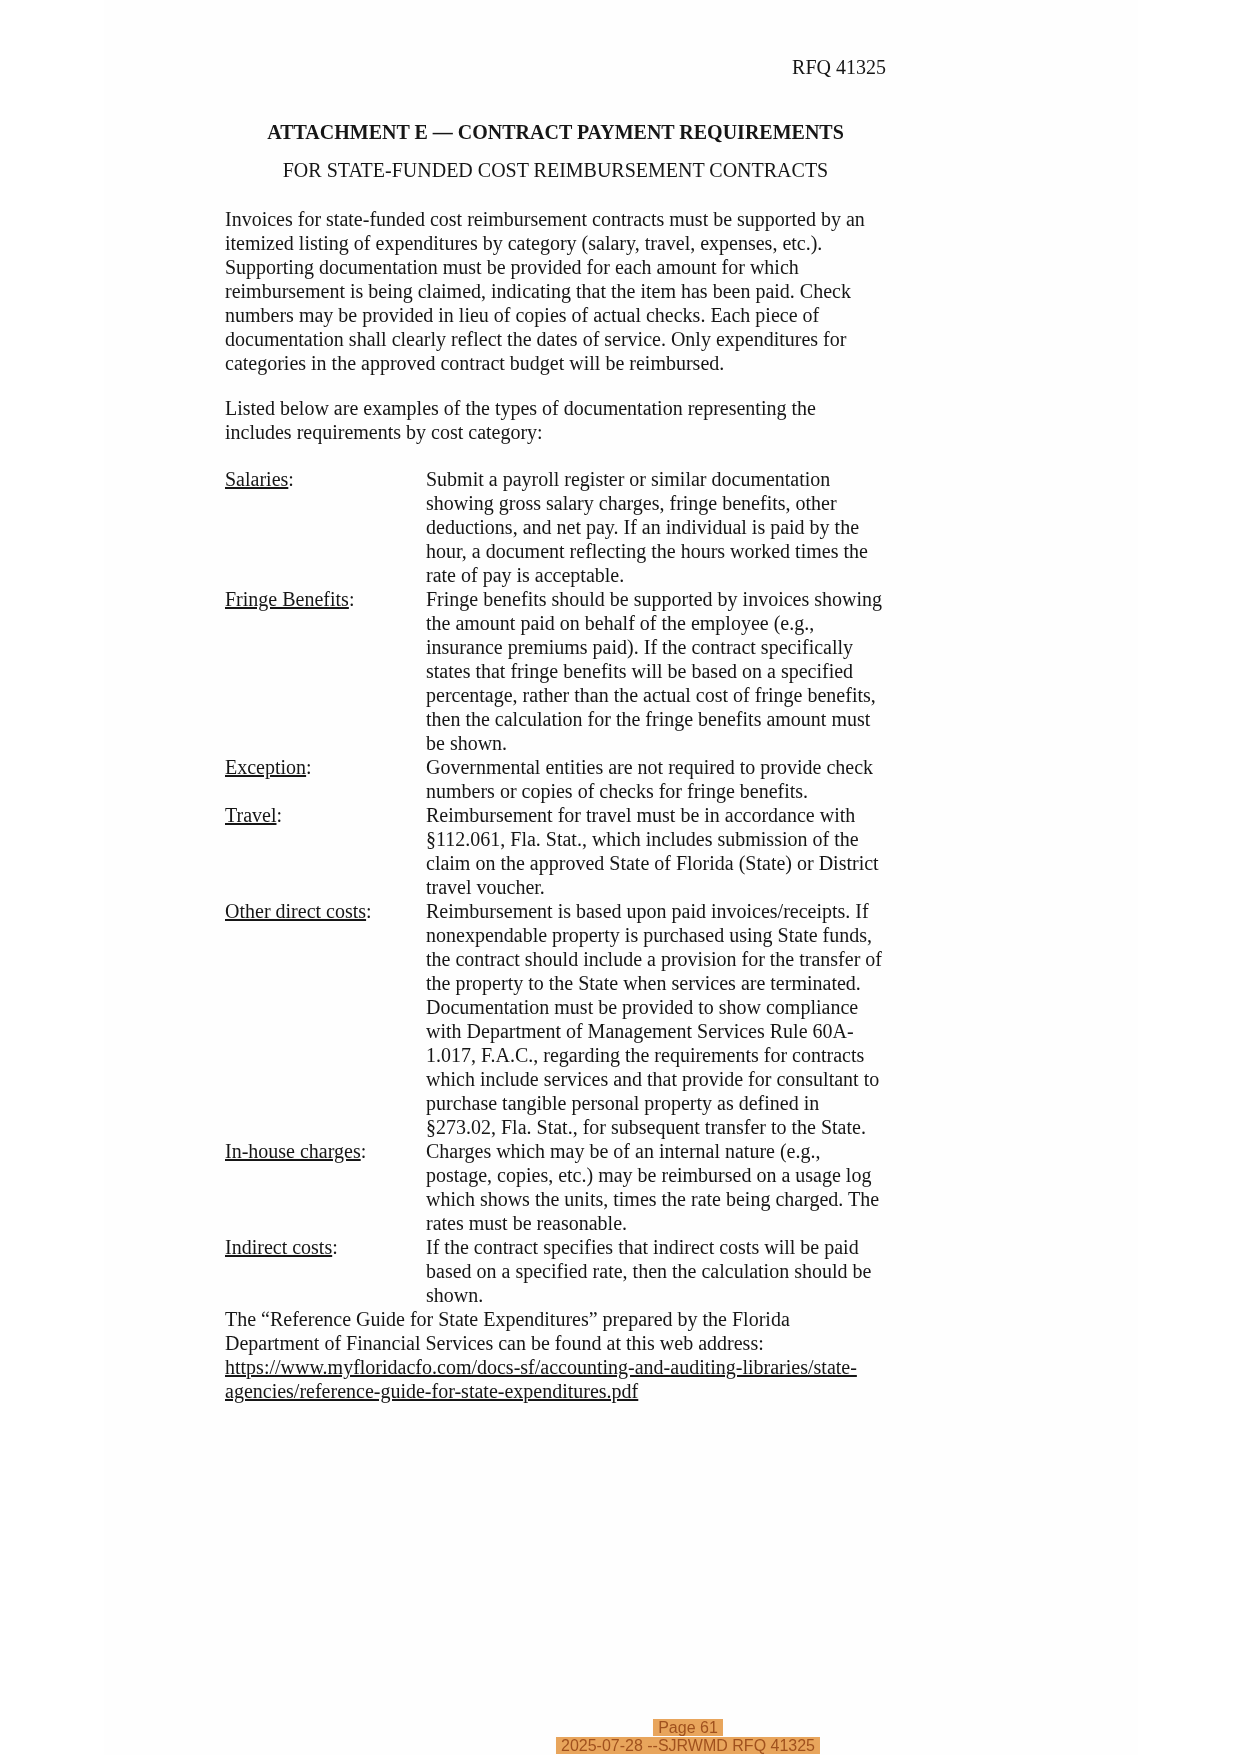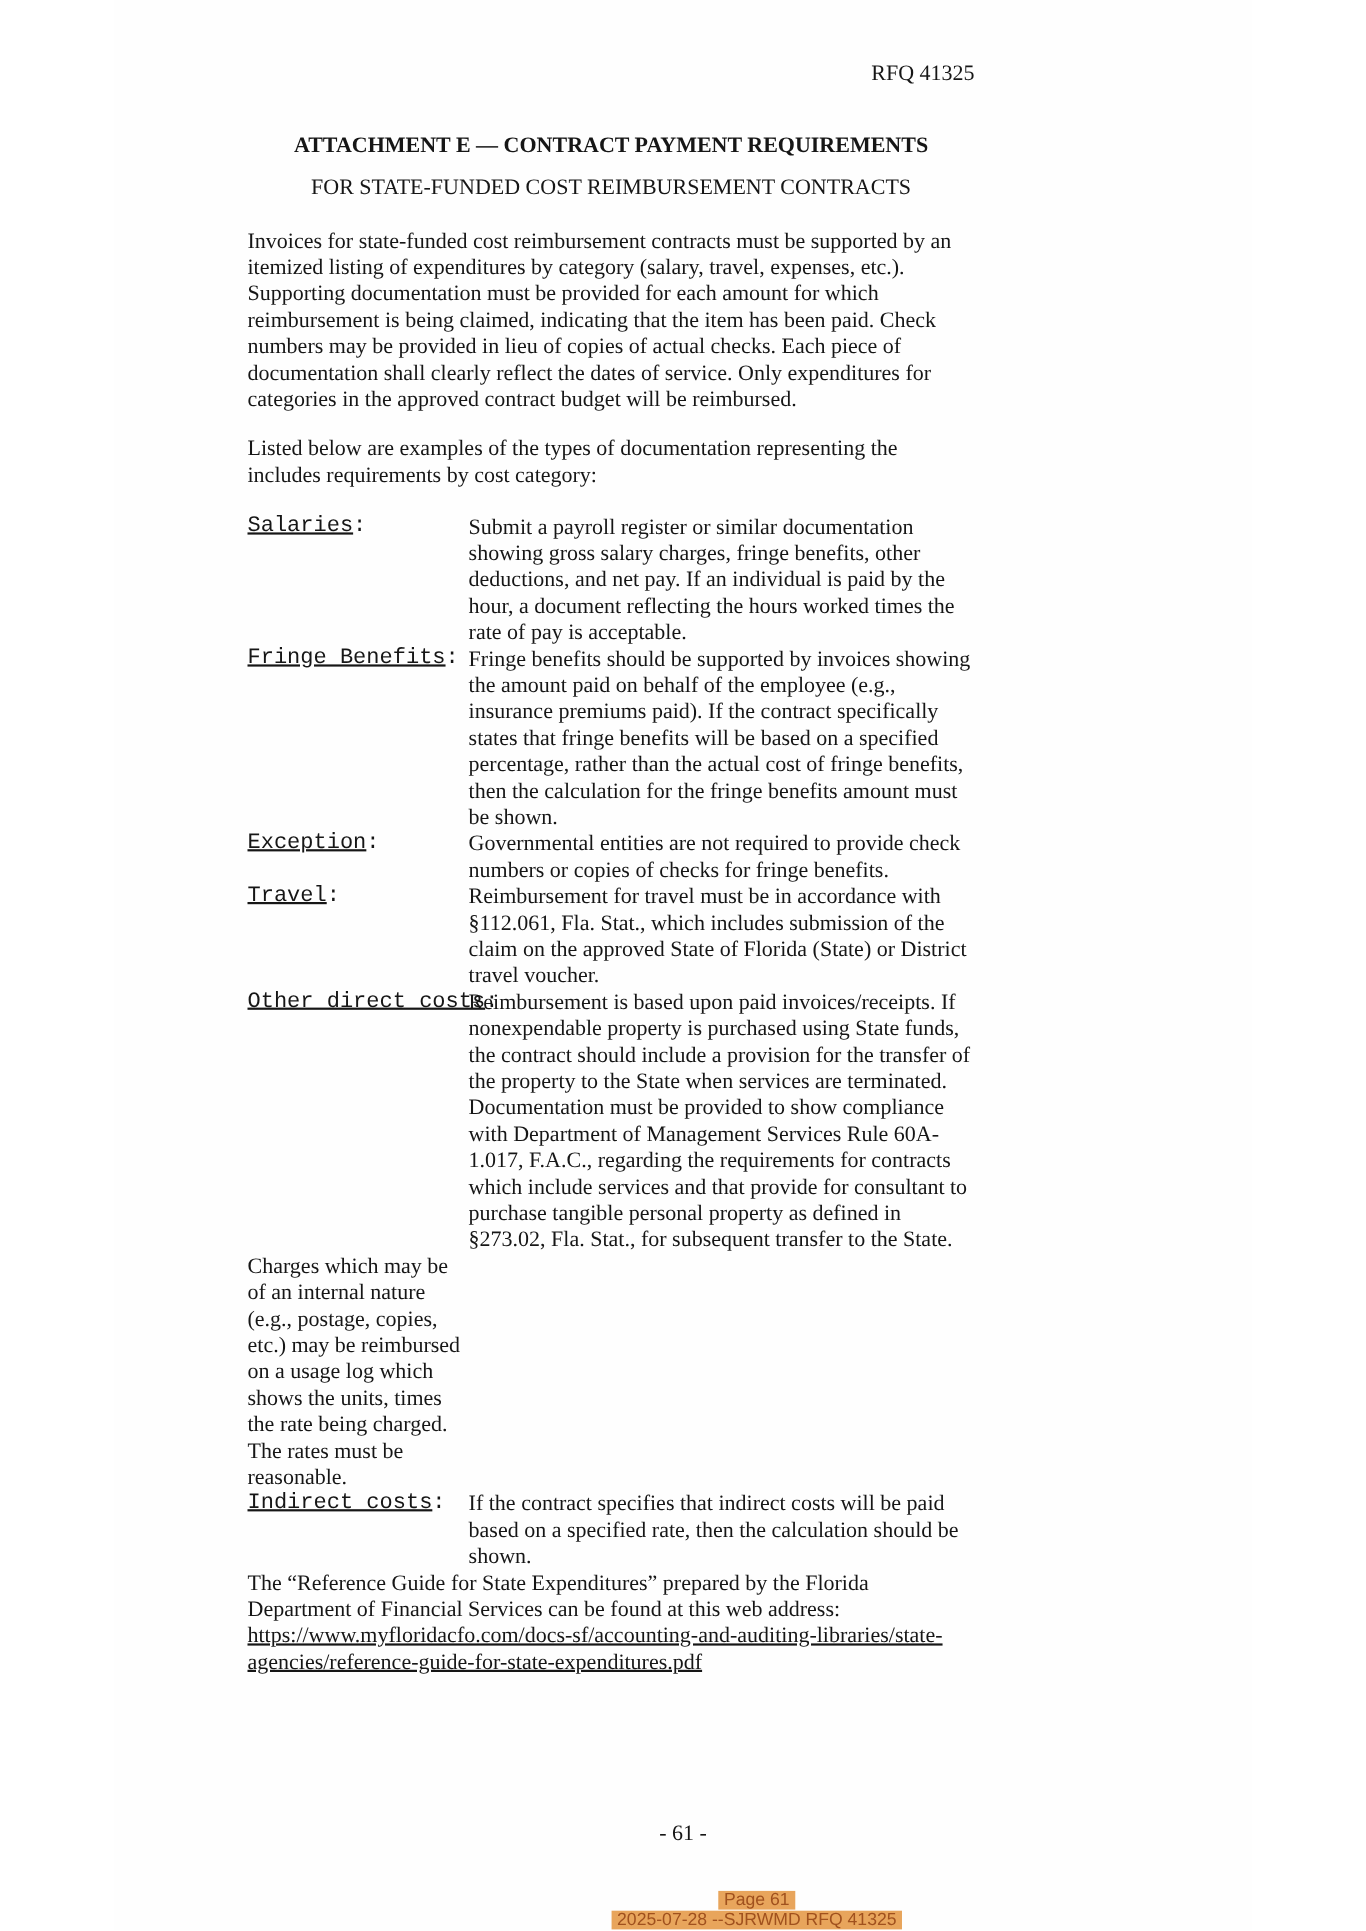--- a/index.html
+++ b/index.html
@@ -30,21 +30,21 @@
 
   .para { margin: 0; }
   .para.intro { margin-top: 25px; }
   .para.listed { margin-top: 21px; }
 
   .cost-list { margin-top: 23px; }
   .cost-row {
     display: grid;
     grid-template-columns: 201px 1fr;
   }
-  .cost-label { white-space: nowrap; font-family: Liberation Mono, monospace; }
+  .cost-label { white-space: nowrap; }
   .u { text-decoration: underline; }
 
   .para.closing { }
   .doc-link { color: #161616; text-decoration: underline; word-break: break-word; }
 
   .page-number {
     position: absolute;
     top: 1655px;
     left: 0;
     width: 100%;
@@ -107,32 +107,32 @@
       <div class="cost-label"><span class="u">Travel</span><span>:</span></div>
       <div class="cost-desc">Reimbursement for travel must be in accordance with §112.061, Fla. Stat., which includes submission of the claim on the approved State of Florida (State) or District travel voucher.</div>
     </div>
 
     <div class="cost-row">
       <div class="cost-label"><span class="u">Other direct costs</span><span>:</span></div>
       <div class="cost-desc">Reimbursement is based upon paid invoices/receipts. If nonexpendable property is purchased using State funds, the contract should include a provision for the transfer of the property to the State when services are terminated. Documentation must be provided to show compliance with Department of Management Services Rule 60A-1.017, F.A.C., regarding the requirements for contracts which include services and that provide for consultant to purchase tangible personal property as defined in §273.02, Fla. Stat., for subsequent transfer to the State.</div>
     </div>
 
     <div class="cost-row">
+      <div class="cost-label"><span class="u">In-house charges</span><span>:</span></div>
       <div class="cost-desc">Charges which may be of an internal nature (e.g., postage, copies, etc.) may be reimbursed on a usage log which shows the units, times the rate being charged. The rates must be reasonable.</div>
     </div>
 
     <div class="cost-row">
       <div class="cost-label"><span class="u">Indirect costs</span><span>:</span></div>
       <div class="cost-desc">If the contract specifies that indirect costs will be paid based on a specified rate, then the calculation should be shown.</div>
     </div>
 
   </div>
 
   <p class="para closing"><span>The “Reference Guide for State Expenditures” prepared by the Florida Department of Financial Services can be found at this web address: </span><span class="doc-link">https://www.myfloridacfo.com/docs-sf/accounting-and-auditing-libraries/state-agencies/reference-guide-for-state-expenditures.pdf</span></p>
 
-  <div class="page-number">- 61 -</div>
 
   <div class="stamp">
     <div><span class="hl">Page 61</span></div>
     <div><span class="hl">2025-07-28 --SJRWMD RFQ 41325</span></div>
   </div>
 
 </div>
 
 </body></html>

